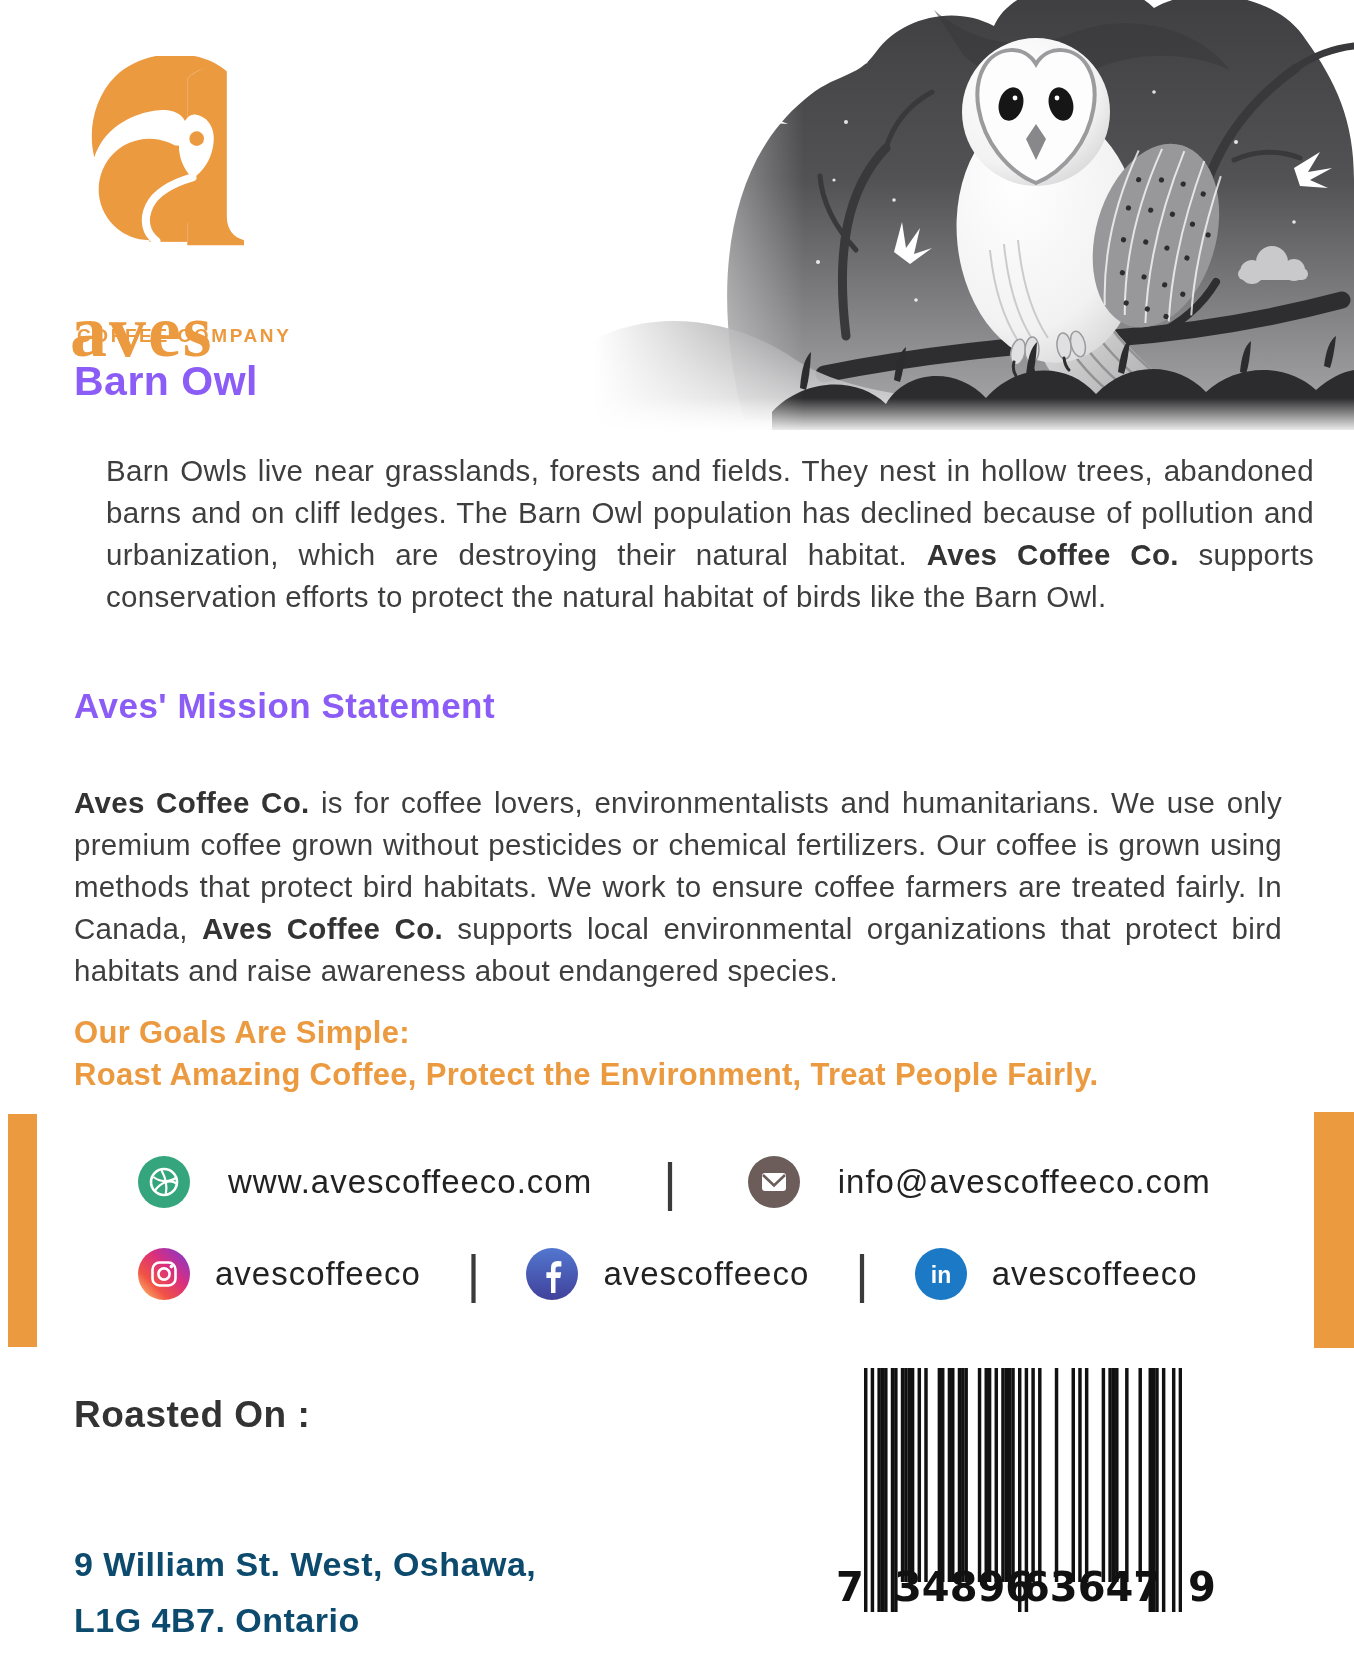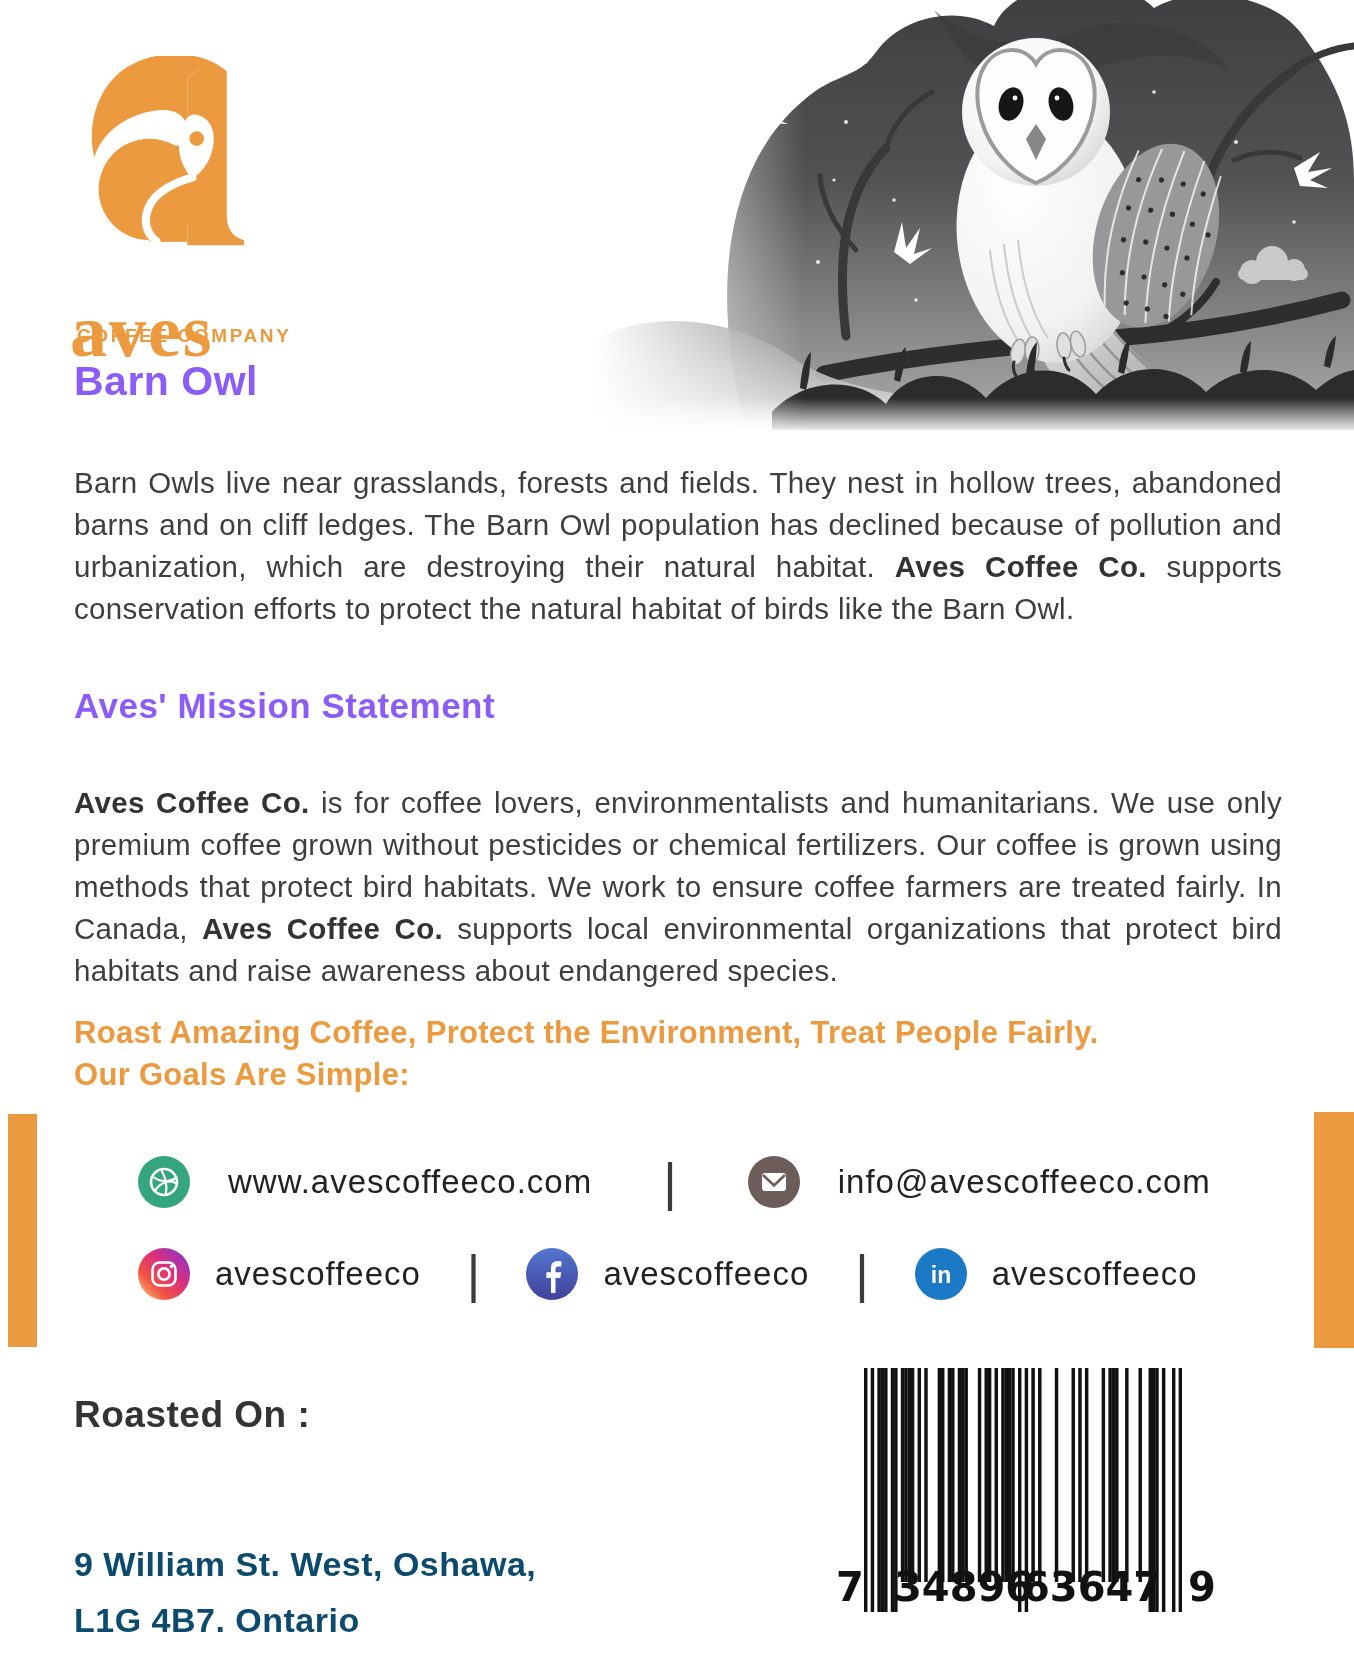--- a/index.html
+++ b/index.html
@@ -12,21 +12,21 @@
               font-size:74px;letter-spacing:2px;color:#ec9a40;line-height:1;margin-top:48px;}
   .brand-tag{left:77px;top:325px;font-size:19px;font-weight:700;letter-spacing:2.6px;color:#ec9a40;}
 
   
   .h-blue{color:#8b5cf6;font-weight:700;letter-spacing:.5px;}
   .h-barn{left:74px;top:358px;font-size:41px;}
   .h-mission{left:74px;top:686px;font-size:35px;}
   .para{left:74px;width:1208px;font-size:29.5px;line-height:42px;letter-spacing:.3px;
         text-align:justify;color:#3e3e3e;}
   .para b{color:#333;}
-  .p-barn{top:432px;}
+  .p-barn{top:420px;margin-left:32px;}
   .p-mission{top:752px;}
   .goals{left:74px;top:1012px;color:#ec9a40;font-weight:700;font-size:31px;line-height:42px;letter-spacing:.3px;}
 
   
   .row{display:flex;align-items:center;}
   .row1{left:138px;top:1156px;gap:13px;}
   .row2{left:138px;top:1248px;}
   .cicon{width:52px;height:52px;flex:0 0 auto;}
   .ctext{font-size:33px;letter-spacing:1px;color:#222;margin-left:25px;white-space:nowrap;}
   .sep{font-size:52px;font-weight:200;color:#3b3b3b;line-height:52px;}
@@ -237,22 +237,22 @@
     <rect x="0" y="398" width="760" height="32" fill="url(#fadeB)" opacity="0.9"></rect>
   </svg>
 
   <div class="abs h-blue h-barn">Barn Owl</div>
   <p class="abs para p-barn"><span>Barn Owls live near grasslands, forests and fields. They nest in hollow trees, abandoned barns and on cliff ledges. The Barn Owl population has declined because of pollution and urbanization, which are destroying their natural habitat. </span><b>Aves Coffee Co.</b><span> supports conservation efforts to protect the natural habitat of birds like the Barn Owl.</span></p>
 
   <div class="abs h-blue h-mission">Aves' Mission Statement</div>
   <p class="abs para p-mission"><b>Aves Coffee Co.</b><span> is for coffee lovers, environmentalists and humanitarians. We use only premium coffee grown without pesticides or chemical fertilizers. Our coffee is grown using methods that protect bird habitats. We work to ensure coffee farmers are treated fairly. In Canada, </span><b>Aves Coffee Co.</b><span> supports local environmental organizations that protect bird habitats and raise awareness about endangered species.</span></p>
 
   <div class="abs goals">
+    <div>Our Goals Are Simple:</div>
     <div>Roast Amazing Coffee, Protect the Environment, Treat People Fairly.</div>
-    <div>Our Goals Are Simple:</div>
   </div>
 
   <div class="abs row row1">
     <svg class="cicon" viewBox="0 0 52 52">
       <circle cx="26" cy="26" r="26" fill="#35a57e"></circle>
       <circle cx="26" cy="26" r="13" fill="none" stroke="#fff" stroke-width="2.6"></circle>
       <g stroke="#fff" stroke-width="2.2" fill="none">
         <path d="M15.5,21 C22,26 31,27 38.5,21.5"></path>
         <path d="M17,34.5 C22.5,27 31.5,22.5 38.5,27.5"></path>
         <path d="M23.5,14.2 C27.5,21.5 29.5,30 27.8,38"></path>

